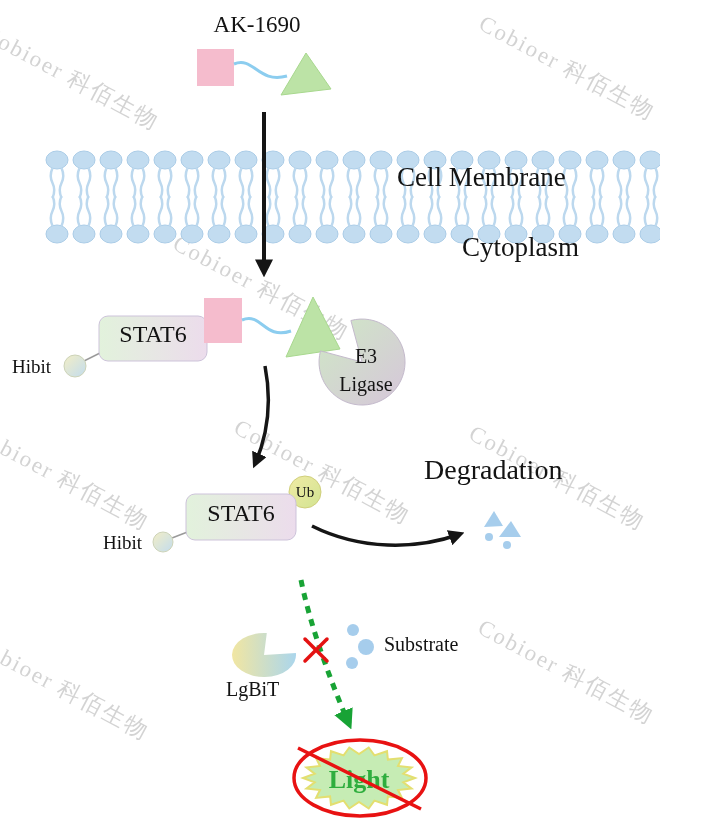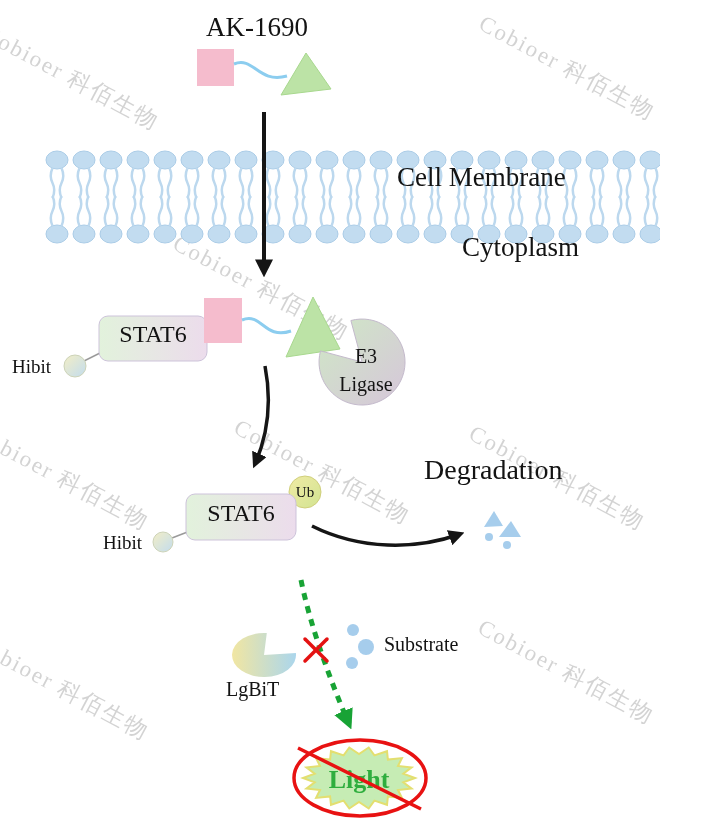--- a/index.html
+++ b/index.html
@@ -114,21 +114,21 @@
       <line x1="305" y1="639" x2="327" y2="661"></line>
       <line x1="327" y1="639" x2="305" y2="661"></line>
     </g>
 
     <polygon id="starburst" points="415.0,778.0 403.3,782.2 411.6,788.6 398.0,790.0 401.9,797.9 387.9,796.4 387.0,804.8 374.4,800.6 368.7,808.5 359.0,802.0 349.3,808.5 343.6,800.6 331.0,804.8 330.1,796.4 316.1,797.9 320.0,790.0 306.4,788.6 314.7,782.2 303.0,778.0 314.7,773.8 306.4,767.4 320.0,766.0 316.1,758.1 330.1,759.6 331.0,751.2 343.6,755.4 349.3,747.5 359.0,754.0 368.7,747.5 374.4,755.4 387.0,751.2 387.9,759.6 401.9,758.1 398.0,766.0 411.6,767.4 403.3,773.8" fill="#c6ecb4" stroke="#e3df70" stroke-width="2"></polygon>
     <text x="359" y="788" text-anchor="middle" font-family="Liberation Serif, serif" font-size="26" font-weight="bold" fill="#2fae3e">Light</text>
     <ellipse cx="360" cy="778" rx="66" ry="38" fill="none" stroke="#e81212" stroke-width="3.5"></ellipse>
     <line x1="298" y1="748" x2="421" y2="809" stroke="#e81212" stroke-width="3.5"></line>
   </svg>
 
-  <div class="lbl center" style="left:198px; top:12px; width:118px; font-size:27px;">AK-1690</div>
+  <div class="lbl center" style="left:198px; top:12px; width:118px; font-size:23px;">AK-1690</div>
 
   <div class="lbl" style="left:397px; top:119px; font-size:27px;margin-top:43px;">Cell Membrane</div>
 
   <div class="lbl" style="left:462px; top:232px; font-size:27px;">Cytoplasm</div>
 
   <div class="lbl center" style="left:99px; top:321px; width:108px; font-size:24px;">STAT6</div>
 
   <div class="lbl" style="left:12px; top:356px; font-size:19px;">Hibit</div>
 
   <div class="lbl center" style="left:322px; top:342px; width:88px; font-size:20px; line-height:1.4;">

